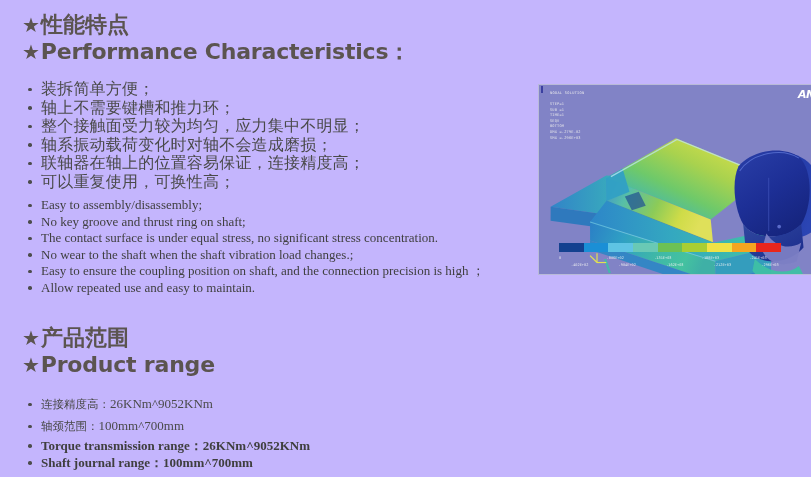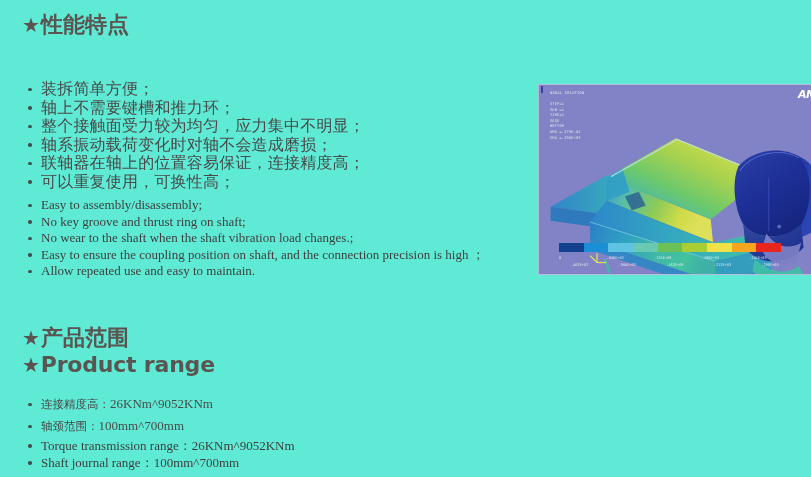--- a/index.html
+++ b/index.html
@@ -14,21 +14,21 @@
     position: relative;
     overflow: hidden;
     font-family: "Liberation Sans", sans-serif;
     -webkit-font-smoothing: antialiased;
   }
 
   .page {
     position: relative;
     width: 811px;
     height: 477px;
-    background: #5eead4;
+    background: #c4b5fd;
   }
 
   
   .heading-block { position: absolute; left: 22px; }
   .heading-cn {
     font-family: "DejaVu Sans", "Liberation Sans", sans-serif;
     font-weight: 700;
     font-size: 22px;
     line-height: 26px;
     color: #5b5450;
@@ -201,51 +201,55 @@
   .cb-labels-bot { padding-left: 12px; }
 </style>
 </head>
 <body>
 
 <div class="page">
 
   <div class="heading-block" style="top:12px;">
     <div class="heading-cn"><span class="star">★</span><span>性能特点</span></div>
   </div>
+  <div class="heading-block" style="top:38px;">
+    <div class="heading-en"><span class="star">★</span><span>Performance Characteristics：</span></div>
+  </div>
 
   <ul class="list list-cn" style="top:80px;">
     <li><span class="dot"></span><span>装拆简单方便；</span></li>
     <li><span class="dot"></span><span>轴上不需要键槽和推力环；</span></li>
     <li><span class="dot"></span><span>整个接触面受力较为均匀，应力集中不明显；</span></li>
     <li><span class="dot"></span><span>轴系振动载荷变化时对轴不会造成磨损；</span></li>
     <li><span class="dot"></span><span>联轴器在轴上的位置容易保证，连接精度高；</span></li>
     <li><span class="dot"></span><span>可以重复使用，可换性高；</span></li>
   </ul>
 
   <ul class="list list-en" style="top:197px;">
     <li><span class="dot"></span><span>Easy to assembly/disassembly;</span></li>
     <li><span class="dot"></span><span>No key groove and thrust ring on shaft;</span></li>
+    <li><span class="dot"></span><span>The contact surface is under equal stress, no significant stress concentration.</span></li>
     <li><span class="dot"></span><span>No wear to the shaft when the shaft vibration load changes.;</span></li>
     <li><span class="dot"></span><span>Easy to ensure the coupling position on shaft, and the connection precision is high ；</span></li>
     <li><span class="dot"></span><span>Allow repeated use and easy to maintain.</span></li>
   </ul>
 
   <div class="heading-block" style="top:325px;">
     <div class="heading-cn"><span class="star">★</span><span>产品范围</span></div>
   </div>
   <div class="heading-block" style="top:351px;">
     <div class="heading-en"><span class="star">★</span><span>Product range</span></div>
   </div>
 
   <ul class="list list-range-cn" style="top:393px;">
     <li><span class="dot"></span><span>连接精度高：</span><span class="val">26KNm^9052KNm</span></li>
     <li><span class="dot"></span><span>轴颈范围：</span><span class="val">100mm^700mm</span></li>
   </ul>
 
-  <ul class="list list-range-en" style="top:437px;">
+  <ul class="list list-range-en" style="top:437px;font-weight:bold;">
     <li><span class="dot"></span><span>Torque transmission range：26KNm^9052KNm</span></li>
     <li><span class="dot"></span><span>Shaft journal range：100mm^700mm</span></li>
   </ul>
 
   <div class="fea-figure">
     <div class="fea-canvas" style="background: rgb(129, 131, 198);"></div>
     <div class="fea-tick"></div>
 
     <div class="fea-header-title">NODAL SOLUTION</div>
     <div class="fea-header-lines">STEP=1

